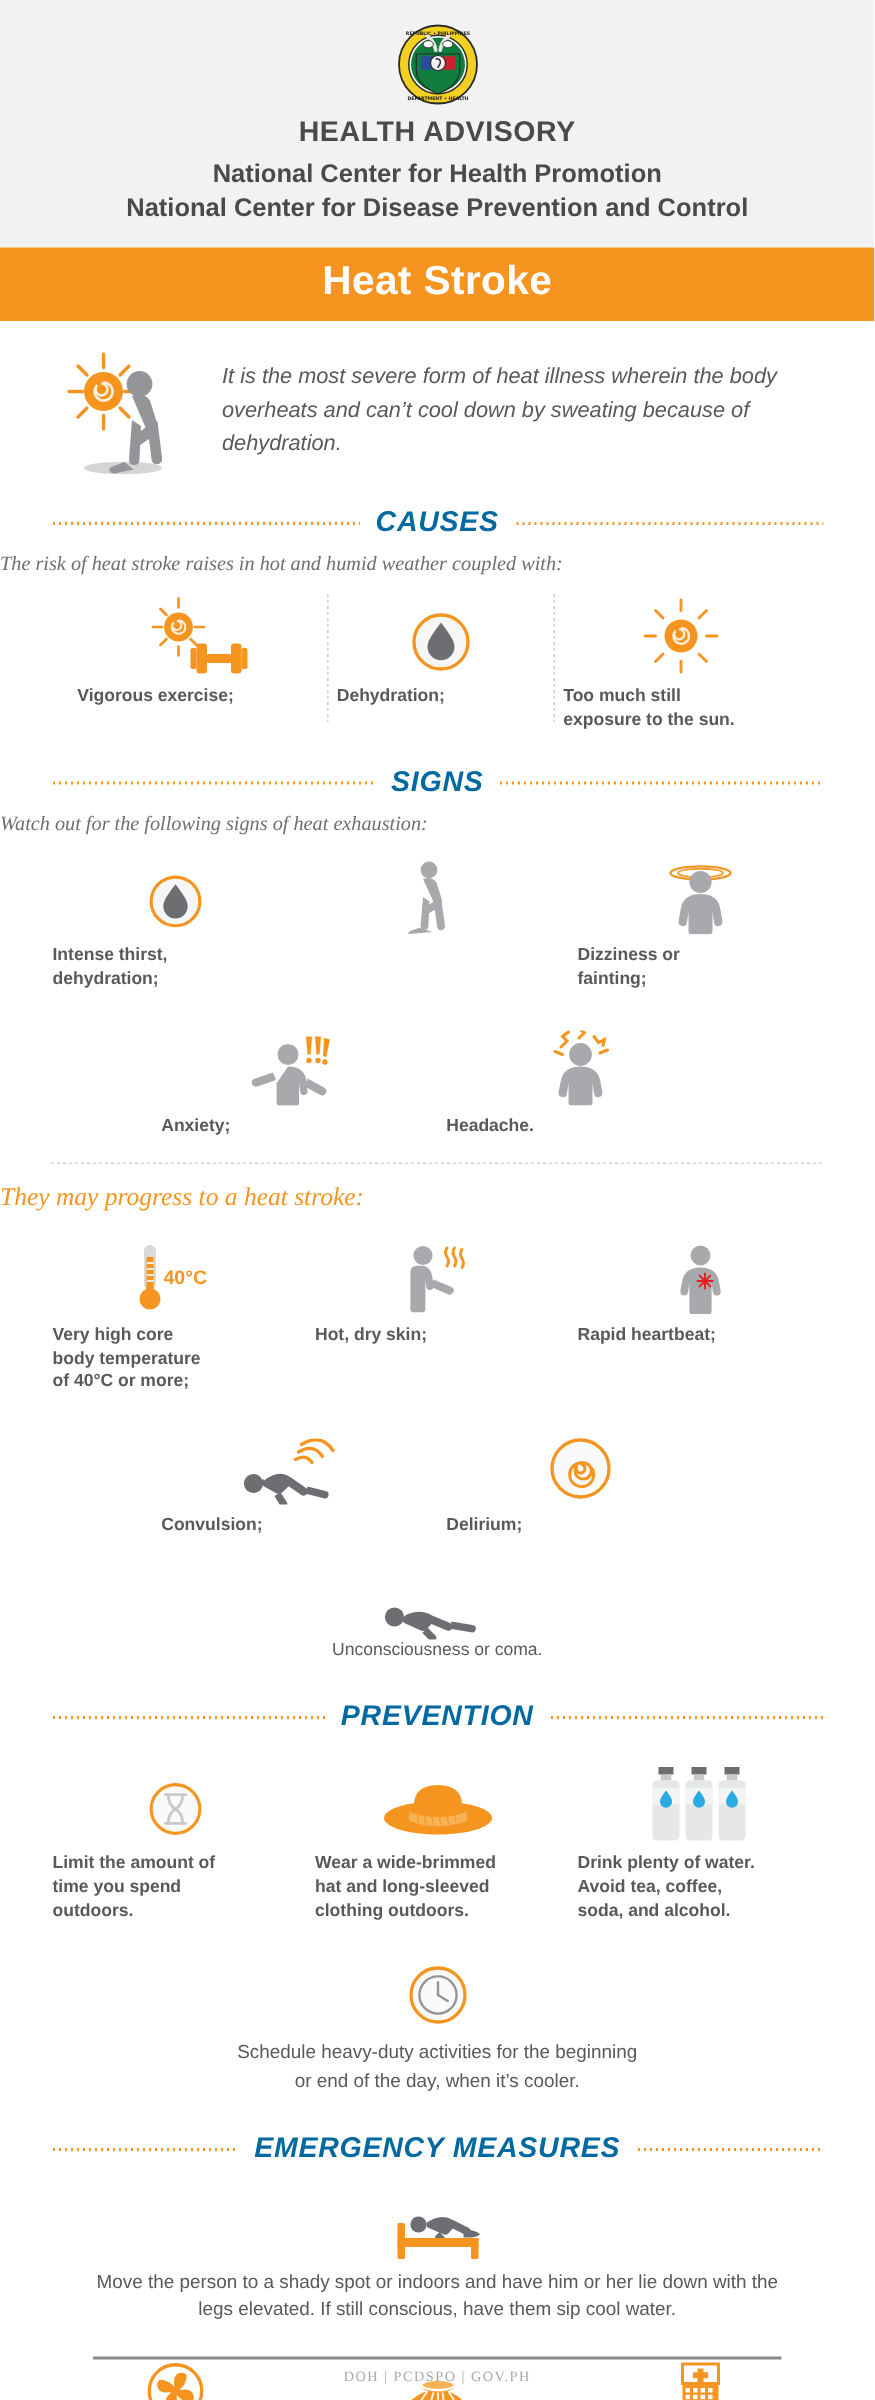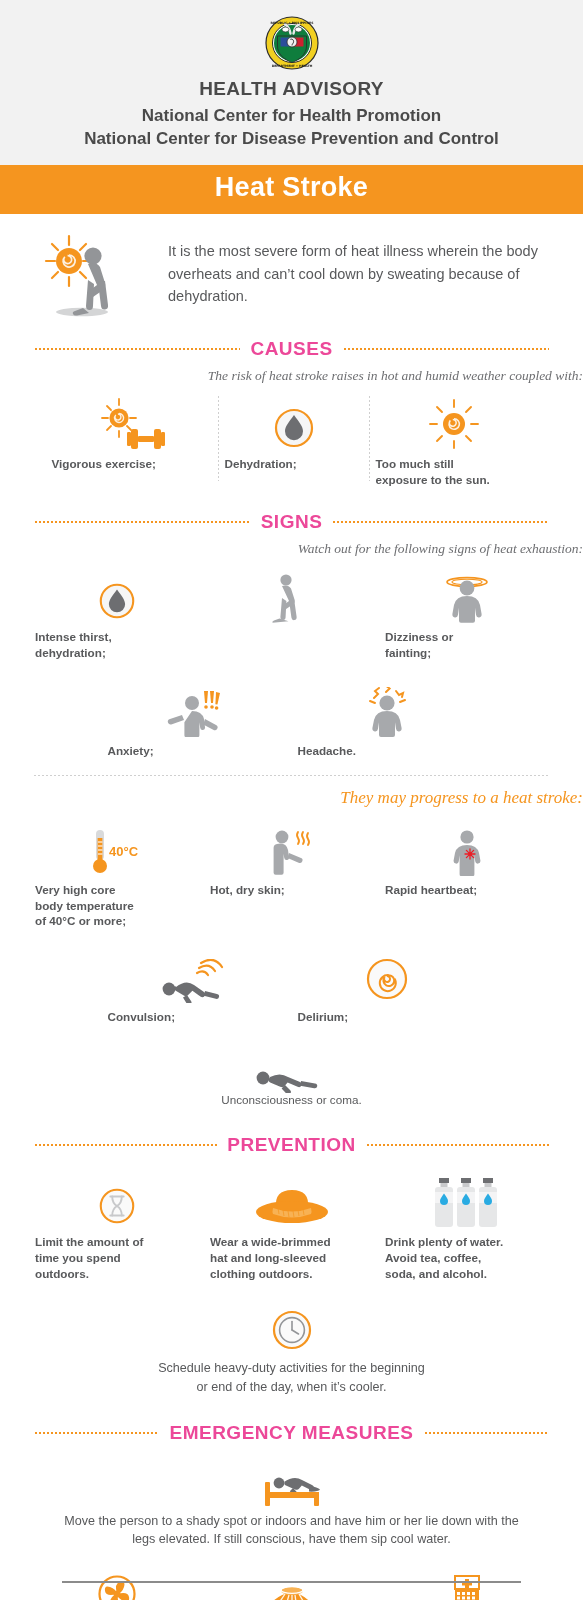--- a/index.html
+++ b/index.html
@@ -42,21 +42,22 @@
     font-weight: bold;
     letter-spacing: .3px;
     line-height: 1;
   }
 
   
   .intro {
     display: flex;
     align-items: center;
     padding: 16px 26px 6px 30px;
-    gap: 30px;
+    gap: 10px;
+    font-style: italic;
   }
   .intro-text {
     font-size: 14.5px;
     line-height: 1.55;
     color: #58595b;
   }
 
   
   .sec-divider {
     display: flex;
@@ -65,29 +66,30 @@
     gap: 10px;
   }
   .sec-divider .dots {
     flex: 1 1 auto;
     height: 2px;
     background-image: radial-gradient(circle, #f5951f 0.9px, transparent 1px);
     background-size: 4px 2px;
     background-repeat: repeat-x;
   }
   .sec-divider .sec-label {
-    color: #ec4899;
+    color: #0369a1;
     font-size: 19px;
     font-weight: bold;
     letter-spacing: .5px;
     white-space: nowrap;
+    font-style: italic;
   }
 
   .script-note {
-    text-align: right;
+    text-align: left;
     font-family: "Liberation Serif", serif;
     font-style: italic;
     font-size: 13.5px;
     color: #6d6e71;
     margin: 8px 0 6px;
   }
   .script-note.orange { color: #f5951f; font-size: 17px; margin: 12px 0 8px; }
 
   
   .row {
@@ -655,13 +657,14 @@
           <line x1="16" y1="34" x2="36" y2="34"></line>
         </g>
       </svg>
     </div>
 
   </div>
 </div>
 
 <div class="footer">
   <div class="footer-rule"></div>
+  <div class="footer-text">DOH  |  PCDSPO  |  GOV.PH</div>
 </div>
 
 </body></html>

